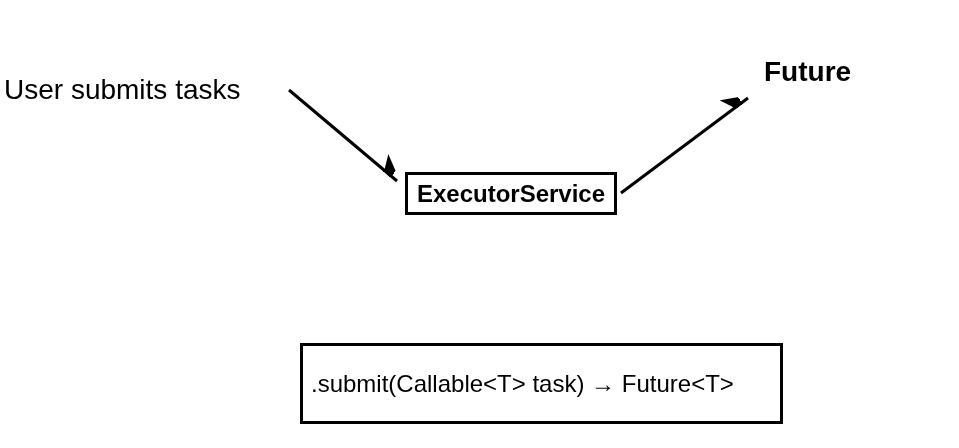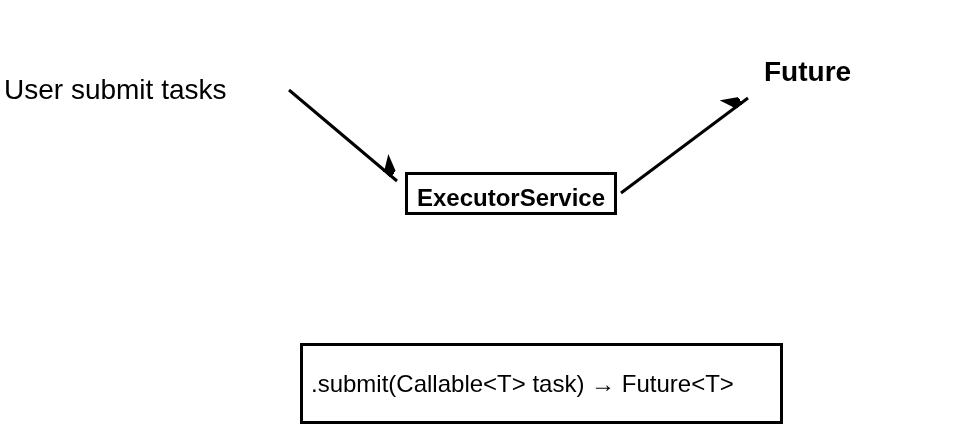--- a/index.html
+++ b/index.html
@@ -45,21 +45,21 @@
   .executor-box {
     position: absolute;
     left: 405px;
     top: 172px;
     width: 212px;
     height: 43px;
     box-sizing: border-box;
     border: 3px solid #000000;
     background: #ffffff;
     display: flex;
-    align-items: flex-end;
+    align-items: center;
     justify-content: center;
     font-size: 24px;
     font-weight: bold;
     white-space: nowrap;
   }
   .api-box {
     position: absolute;
     left: 300px;
     top: 343px;
     width: 483px;
@@ -86,21 +86,21 @@
   <svg class="arrows-layer" viewBox="0 0 959 448" xmlns="http://www.w3.org/2000/svg">
     <defs>
       <marker id="arrowhead" markerWidth="5.5" markerHeight="5.5" refX="8" refY="5" orient="auto" markerUnits="strokeWidth">
         <polygon points="0,0 10,5 0,10 2.5,5" fill="#000000"></polygon>
       </marker>
     </defs>
     <line x1="289" y1="90" x2="397" y2="181" stroke="#000000" stroke-width="3" marker-end="url(#arrowhead)"></line>
     <line x1="621" y1="193" x2="748" y2="98" stroke="#000000" stroke-width="3" marker-end="url(#arrowhead)"></line>
   </svg>
 
-  <div class="label user-label">User submit tasks</div>
+  <div class="label user-label">User submits tasks</div>
 
   <div class="executor-box">
     <span>ExecutorService</span>
   </div>
 
   <div class="label result-label">
     <div class="line2">Future</div>
   </div>
 
   <div class="api-box">

